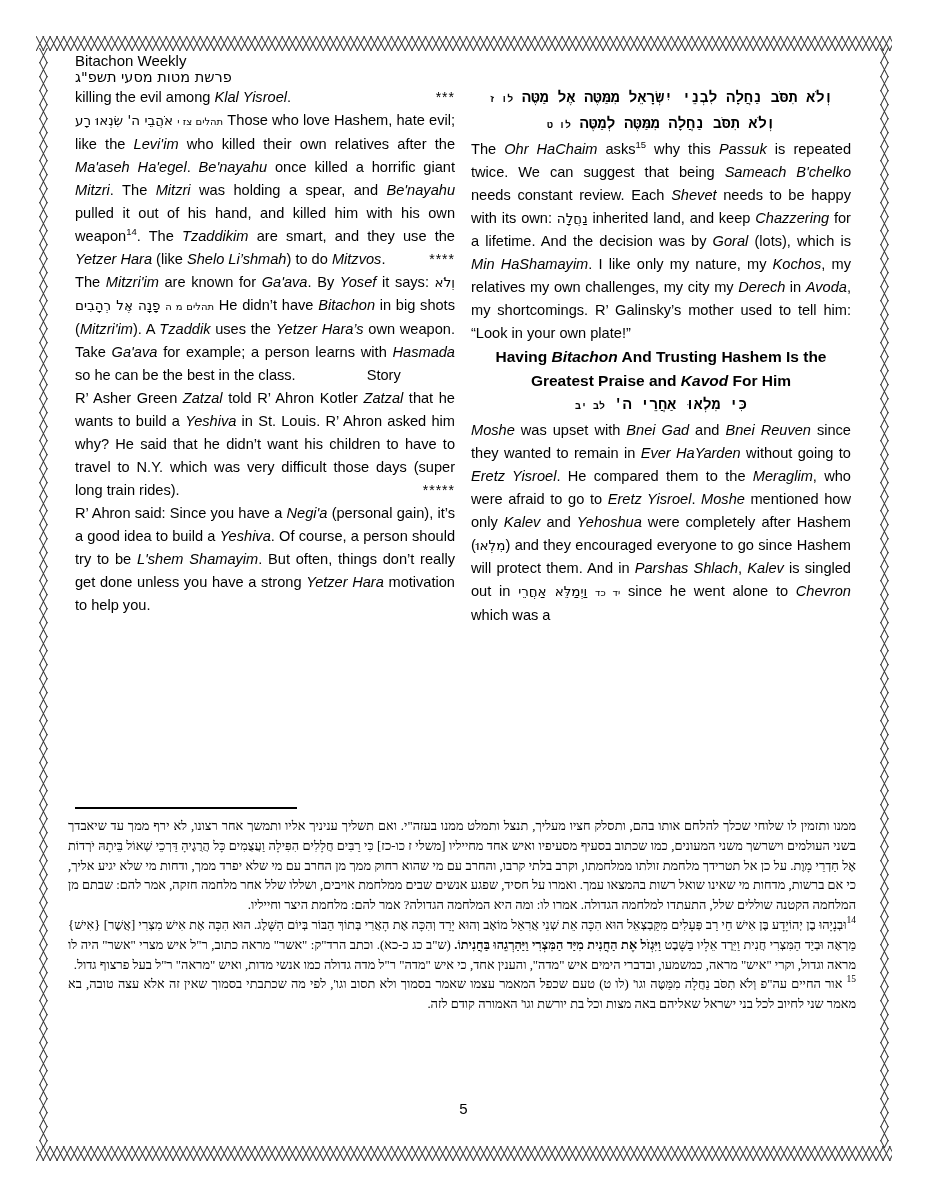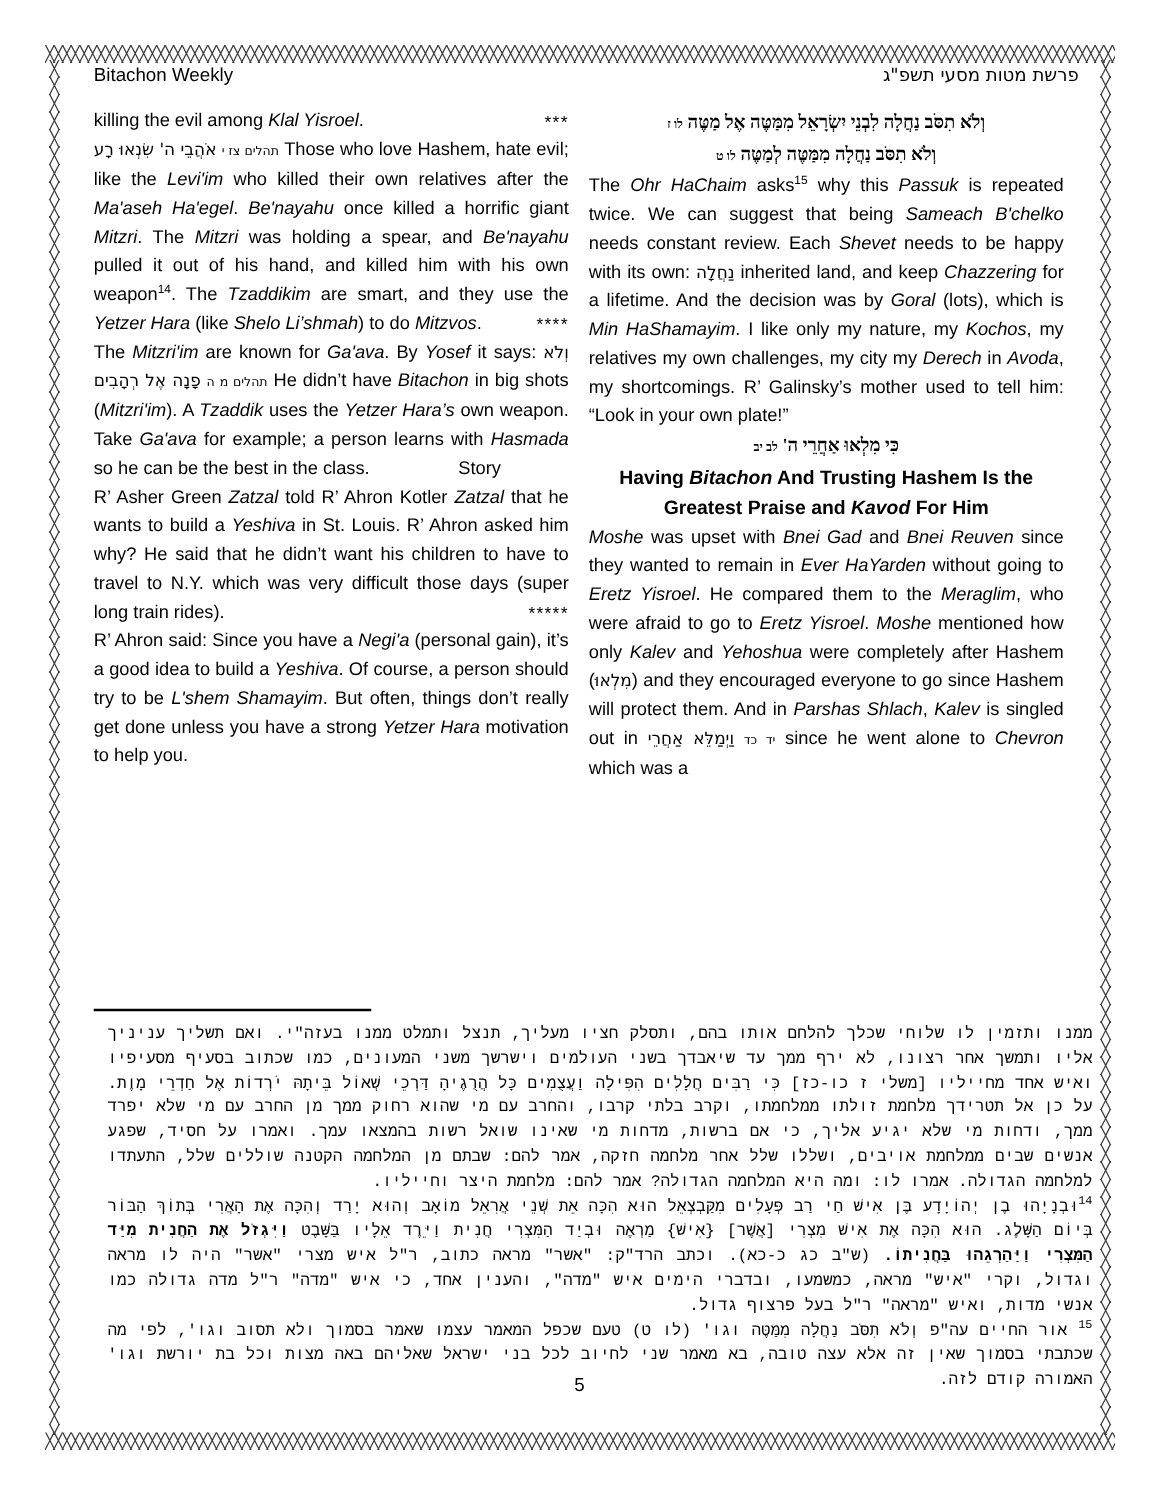--- a/index.html
+++ b/index.html
@@ -20,36 +20,37 @@
     top:48px;height:1100px;width:15px;
     writing-mode:vertical-rl;text-orientation:upright;
   }
   .frame-left{left:36px;}
   .frame-right{left:877px;}
 
   .header{
     position:absolute;top:52px;left:75px;width:788px;
     display:flex;justify-content:space-between;align-items:baseline;
     font-size:15px;
+    flex-direction:column;
   }
   .header .heb-title{font-family:"DejaVu Sans",sans-serif;direction:rtl;font-size:14.5px;}
 
   .columns{
     position:absolute;top:86px;left:75px;width:788px;
     display:flex;gap:16px;
   }
   .col{width:380px;}
 
   .blk{margin:0;}
   .blk.p{
     text-align:justify;font-size:14.6px;line-height:23px;
   }
   .blk.h-heb{
     direction:rtl;text-align:center;font-weight:bold;
-    font-family:Liberation Serif, serif;font-size:14.8px;line-height:24px;
+    font-family:Liberation Mono, monospace;font-size:14.8px;line-height:24px;
   }
   .blk.h-en{
     text-align:center;font-weight:bold;font-size:15.5px;line-height:24px;
   }
 
   .r.i{font-style:italic;}
   .r.b{font-weight:bold;}
   .r.bi{font-weight:bold;font-style:italic;}
   .r.heb{
     font-family:"DejaVu Sans",sans-serif;font-size:13.5px;
@@ -62,23 +63,23 @@
   .r.hebsmall2{font-size:10px;}
   .r.sup{font-size:9.5px;vertical-align:6px;line-height:0;}
   .r.stars{float:right;font-size:14px;letter-spacing:1px;}
   .r.gap{margin-left:71px;}
 
   .fnsep{
     position:absolute;top:807px;left:75px;width:222px;
     border-top:2px solid #000;height:0;
   }
   .footnotes{
-    position:absolute;top:817px;left:86px;width:788px;
+    position:absolute;top:817px;left:68px;width:788px;
     direction:rtl;text-align:justify;
-    font-family:Liberation Mono, monospace;
+    font-family:Liberation Serif, serif;
     font-size:12.8px;line-height:19.8px;
   }
   .blk.fn{margin:0;}
 
   .pagenum{
     position:absolute;top:1100px;left:0;width:927px;
     text-align:center;font-size:15px;
   }
 </style>
 </head>
@@ -99,22 +100,22 @@
       <div class="blk p"><span class="r ">killing the evil among </span><span class="r i">Klal Yisroel</span><span class="r ">. </span><span class="r stars">***</span></div>
       <div class="blk p"><span class="r heb">אֹהֲבֵי ה' שִׂנְאוּ רָע</span><span class="r "> </span><span class="r hebsmall">תהלים צז י</span><span class="r "> Those who love Hashem, hate evil; like the </span><span class="r i">Levi'im</span><span class="r "> who killed their own relatives after the </span><span class="r i">Ma'aseh Ha'egel</span><span class="r ">. </span><span class="r i">Be'nayahu</span><span class="r "> once killed a horrific giant </span><span class="r i">Mitzri</span><span class="r ">. The </span><span class="r i">Mitzri</span><span class="r "> was holding a spear, and </span><span class="r i">Be'nayahu</span><span class="r "> pulled it out of his hand, and killed him with his own weapon</span><span class="r sup">14</span><span class="r ">. The </span><span class="r i">Tzaddikim</span><span class="r "> are smart, and they use the </span><span class="r i">Yetzer Hara</span><span class="r "> (like </span><span class="r i">Shelo Li’shmah</span><span class="r ">) to do </span><span class="r i">Mitzvos</span><span class="r ">. </span><span class="r stars">****</span></div>
       <div class="blk p"><span class="r ">The </span><span class="r i">Mitzri'im</span><span class="r "> are known for </span><span class="r i">Ga'ava</span><span class="r ">. By </span><span class="r i">Yosef</span><span class="r "> it says: </span><span class="r heb">וְלֹא פָנָה אֶל רְהָבִים</span><span class="r "> </span><span class="r hebsmall">תהלים מ ה</span><span class="r "> He didn’t have </span><span class="r i">Bitachon</span><span class="r "> in big shots (</span><span class="r i">Mitzri'im</span><span class="r ">). A </span><span class="r i">Tzaddik</span><span class="r "> uses the </span><span class="r i">Yetzer Hara’s</span><span class="r "> own weapon. Take </span><span class="r i">Ga'ava</span><span class="r "> for example; a person learns with </span><span class="r i">Hasmada</span><span class="r "> so he can be the best in the class.</span><span class="r gap">Story</span></div>
       <div class="blk p"><span class="r ">R’ Asher Green </span><span class="r i">Zatzal</span><span class="r "> told R’ Ahron Kotler </span><span class="r i">Zatzal</span><span class="r "> that he wants to build a </span><span class="r i">Yeshiva</span><span class="r "> in St. Louis. R’ Ahron asked him why? He said that he didn’t want his children to have to travel to N.Y. which was very difficult those days (super long train rides). </span><span class="r stars">*****</span></div>
       <div class="blk p"><span class="r ">R’ Ahron said: Since you have a </span><span class="r i">Negi'a</span><span class="r "> (personal gain), it’s a good idea to build a </span><span class="r i">Yeshiva</span><span class="r ">. Of course, a person should try to be </span><span class="r i">L'shem Shamayim</span><span class="r ">. But often, things don’t really get done unless you have a strong </span><span class="r i">Yetzer Hara</span><span class="r "> motivation to help you.</span></div>
     </div>
   <div class="col">
       <div class="blk h-heb"><span class="r ">וְלֹא תִסֹּב נַחֲלָה לִבְנֵי יִשְׂרָאֵל מִמַּטֶּה אֶל מַטֶּה </span><span class="r hebsmall2">לו ז</span></div>
       <div class="blk h-heb"><span class="r ">וְלֹא תִסֹּב נַחֲלָה מִמַּטֶּה לְמַטֶּה </span><span class="r hebsmall2">לו ט</span></div>
       <div class="blk p"><span class="r ">The </span><span class="r i">Ohr HaChaim</span><span class="r "> asks</span><span class="r sup">15</span><span class="r "> why this </span><span class="r i">Passuk</span><span class="r "> is repeated twice. We can suggest that being </span><span class="r i">Sameach B'chelko</span><span class="r "> needs constant review. Each </span><span class="r i">Shevet</span><span class="r "> needs to be happy with its own: </span><span class="r heb">נַחֲלָה</span><span class="r "> inherited land, and keep </span><span class="r i">Chazzering</span><span class="r "> for a lifetime. And the decision was by </span><span class="r i">Goral</span><span class="r "> (lots), which is </span><span class="r i">Min HaShamayim</span><span class="r ">. I like only my nature, my </span><span class="r i">Kochos</span><span class="r ">, my relatives my own challenges, my city my </span><span class="r i">Derech</span><span class="r "> in </span><span class="r i">Avoda</span><span class="r ">, my shortcomings. R’ Galinsky’s mother used to tell him: “Look in your own plate!”</span></div>
+      <div class="blk h-en"><span class="r ">Having </span><span class="r bi">Bitachon</span><span class="r "> And Trusting Hashem Is the Greatest Praise and </span><span class="r bi">Kavod</span><span class="r "> For Him</span></div>
       <div class="blk h-heb"><span class="r ">כִּי מִלְאוּ אַחֲרֵי ה' </span><span class="r hebsmall2">לב יב</span></div>
-      <div class="blk h-en"><span class="r ">Having </span><span class="r bi">Bitachon</span><span class="r "> And Trusting Hashem Is the Greatest Praise and </span><span class="r bi">Kavod</span><span class="r "> For Him</span></div>
       <div class="blk p"><span class="r i">Moshe</span><span class="r "> was upset with </span><span class="r i">Bnei Gad</span><span class="r "> and </span><span class="r i">Bnei Reuven</span><span class="r "> since they wanted to remain in </span><span class="r i">Ever HaYarden</span><span class="r "> without going to </span><span class="r i">Eretz Yisroel</span><span class="r ">. He compared them to the </span><span class="r i">Meraglim</span><span class="r ">, who were afraid to go to </span><span class="r i">Eretz Yisroel</span><span class="r ">. </span><span class="r i">Moshe</span><span class="r "> mentioned how only </span><span class="r i">Kalev</span><span class="r "> and </span><span class="r i">Yehoshua</span><span class="r "> were completely after Hashem (</span><span class="r heb">מִלְאוּ</span><span class="r ">) and they encouraged everyone to go since Hashem will protect them. And in </span><span class="r i">Parshas Shlach</span><span class="r ">, </span><span class="r i">Kalev</span><span class="r "> is singled out in </span><span class="r heb">וַיְמַלֵּא אַחֲרֵי</span><span class="r "> </span><span class="r hebsmall">יד כד</span><span class="r "> since he went alone to </span><span class="r i">Chevron</span><span class="r "> which was a</span></div>
     </div>
 </div>
 
 <div class="fnsep"></div>
 <div class="footnotes">
     <div class="blk fn"><span class="r ">ממנו ותזמין לו שלוחי שכלך להלחם אותו בהם, ותסלק חציו מעליך, תנצל ותמלט ממנו בעזה"י. ואם תשליך עניניך אליו ותמשך אחר רצונו, לא ירף ממך עד שיאבדך בשני העולמים וישרשך משני המעונים, כמו שכתוב בסעיף מסעיפיו ואיש אחד מחייליו [משלי ז כו-כז] כִּי רַבִּים חֲלָלִים הִפִּילָה וַעֲצֻמִים כָּל הֲרֻגֶיהָ דַּרְכֵי שְׁאוֹל בֵּיתָהּ יֹרְדוֹת אֶל חַדְרֵי מָוֶת. על כן אל תטרידך מלחמת זולתו ממלחמתו, וקרב בלתי קרבו, והחרב עם מי שהוא רחוק ממך מן החרב עם מי שלא יפרד ממך, ודחות מי שלא יגיע אליך, כי אם ברשות, מדחות מי שאינו שואל רשות בהמצאו עמך. ואמרו על חסיד, שפגע אנשים שבים ממלחמת אויבים, ושללו שלל אחר מלחמה חזקה, אמר להם: שבתם מן המלחמה הקטנה שוללים שלל, התעתדו למלחמה הגדולה. אמרו לו: ומה היא המלחמה הגדולה? אמר להם: מלחמת היצר וחייליו.</span></div>
     <div class="blk fn"><span class="r sup">14</span><span class="r ">וּבְנָיָהוּ בֶן יְהוֹיָדָע בֶּן אִישׁ חַי רַב פְּעָלִים מִקַּבְצְאֵל הוּא הִכָּה אֵת שְׁנֵי אֲרִאֵל מוֹאָב וְהוּא יָרַד וְהִכָּה אֶת הָאֲרִי בְּתוֹךְ הַבּוֹר בְּיוֹם הַשָּׁלֶג. הוּא הִכָּה אֶת אִישׁ מִצְרִי [אֲשֶׁר] {אִישׁ} מַרְאֶה וּבְיַד הַמִּצְרִי חֲנִית וַיֵּרֶד אֵלָיו בַּשָּׁבֶט </span><span class="r b">וַיִּגְזֹל אֶת הַחֲנִית מִיַּד הַמִּצְרִי וַיַּהַרְגֵהוּ בַּחֲנִיתוֹ.</span><span class="r "> (ש"ב כג כ-כא). וכתב הרד"ק: "אשר" מראה כתוב, ר"ל איש מצרי "אשר" היה לו מראה וגדול, וקרי "איש" מראה, כמשמעו, ובדברי הימים איש "מדה", והענין אחד, כי איש "מדה" ר"ל מדה גדולה כמו אנשי מדות, ואיש "מראה" ר"ל בעל פרצוף גדול.</span></div>
     <div class="blk fn"><span class="r sup">15</span><span class="r "> אור החיים עה"פ וְלֹא תִסֹּב נַחֲלָה מִמַּטֶּה וגו' (לו ט) טעם שכפל המאמר עצמו שאמר בסמוך ולא תסוב וגו', לפי מה שכתבתי בסמוך שאין זה אלא עצה טובה, בא מאמר שני לחיוב לכל בני ישראל שאליהם באה מצות וכל בת יורשת וגו' האמורה קודם לזה.</span></div>
   </div>

